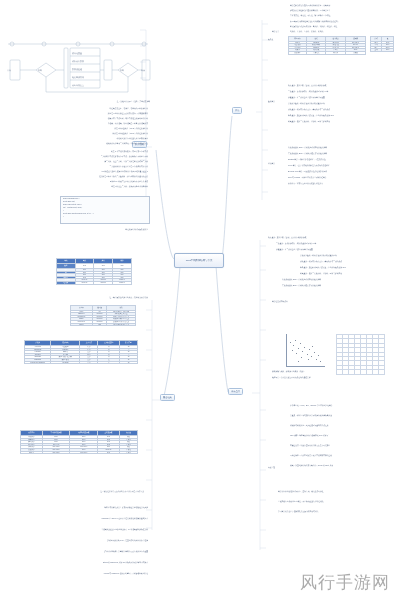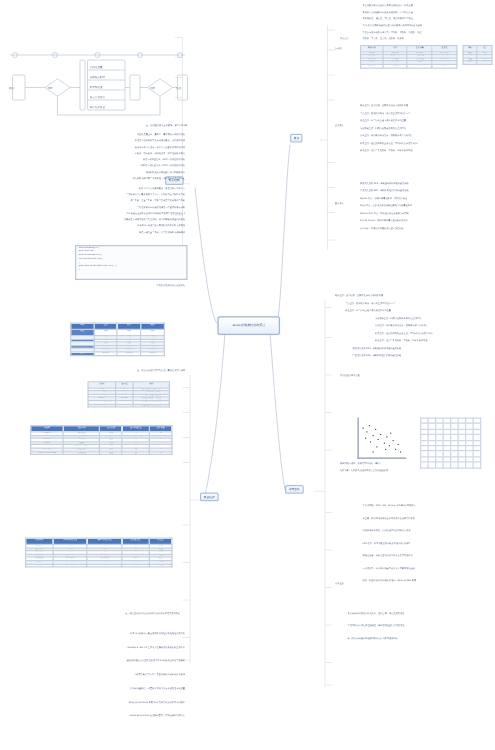--- a/index.html
+++ b/index.html
@@ -630,13 +630,14 @@
   <div class="blk l tiny" style="left:290px;top:424px;width:104px;">线段树与树状数组：高效处理区间查询与单点更新</div>
   <div class="blk l tiny" style="left:290px;top:434px;width:104px;">LRU 缓存：哈希表配合双向链表实现 O(1) 的读写</div>
   <div class="blk l tiny" style="left:290px;top:444px;width:104px;">布隆过滤器：以极小空间代价判断元素是否可能存在</div>
   <div class="blk l tiny" style="left:290px;top:454px;width:104px;">一致性哈希：在分布式场景下减少节点增删带来的迁移</div>
   <div class="blk l tiny" style="left:290px;top:464px;width:104px;">跳表：以空间换时间的有序表结构，Redis 的 ZSet 采用</div>
 
   <div class="blk l tiny" style="left:278px;top:490px;width:116px;">算法的评价维度包括时间效率、空间占用、稳定性与可读性</div>
   <div class="blk l tiny" style="left:278px;top:500px;width:116px;">工程实践中应优先保证正确性，再在瓶颈处进行针对性优化</div>
   <div class="blk l tiny" style="left:278px;top:510px;width:116px;">学习算法的关键在于理解思想并反复动手实现与调试</div>
 
+  <div class="wm">风行手游网</div>
 </div>
 
 </body></html>

